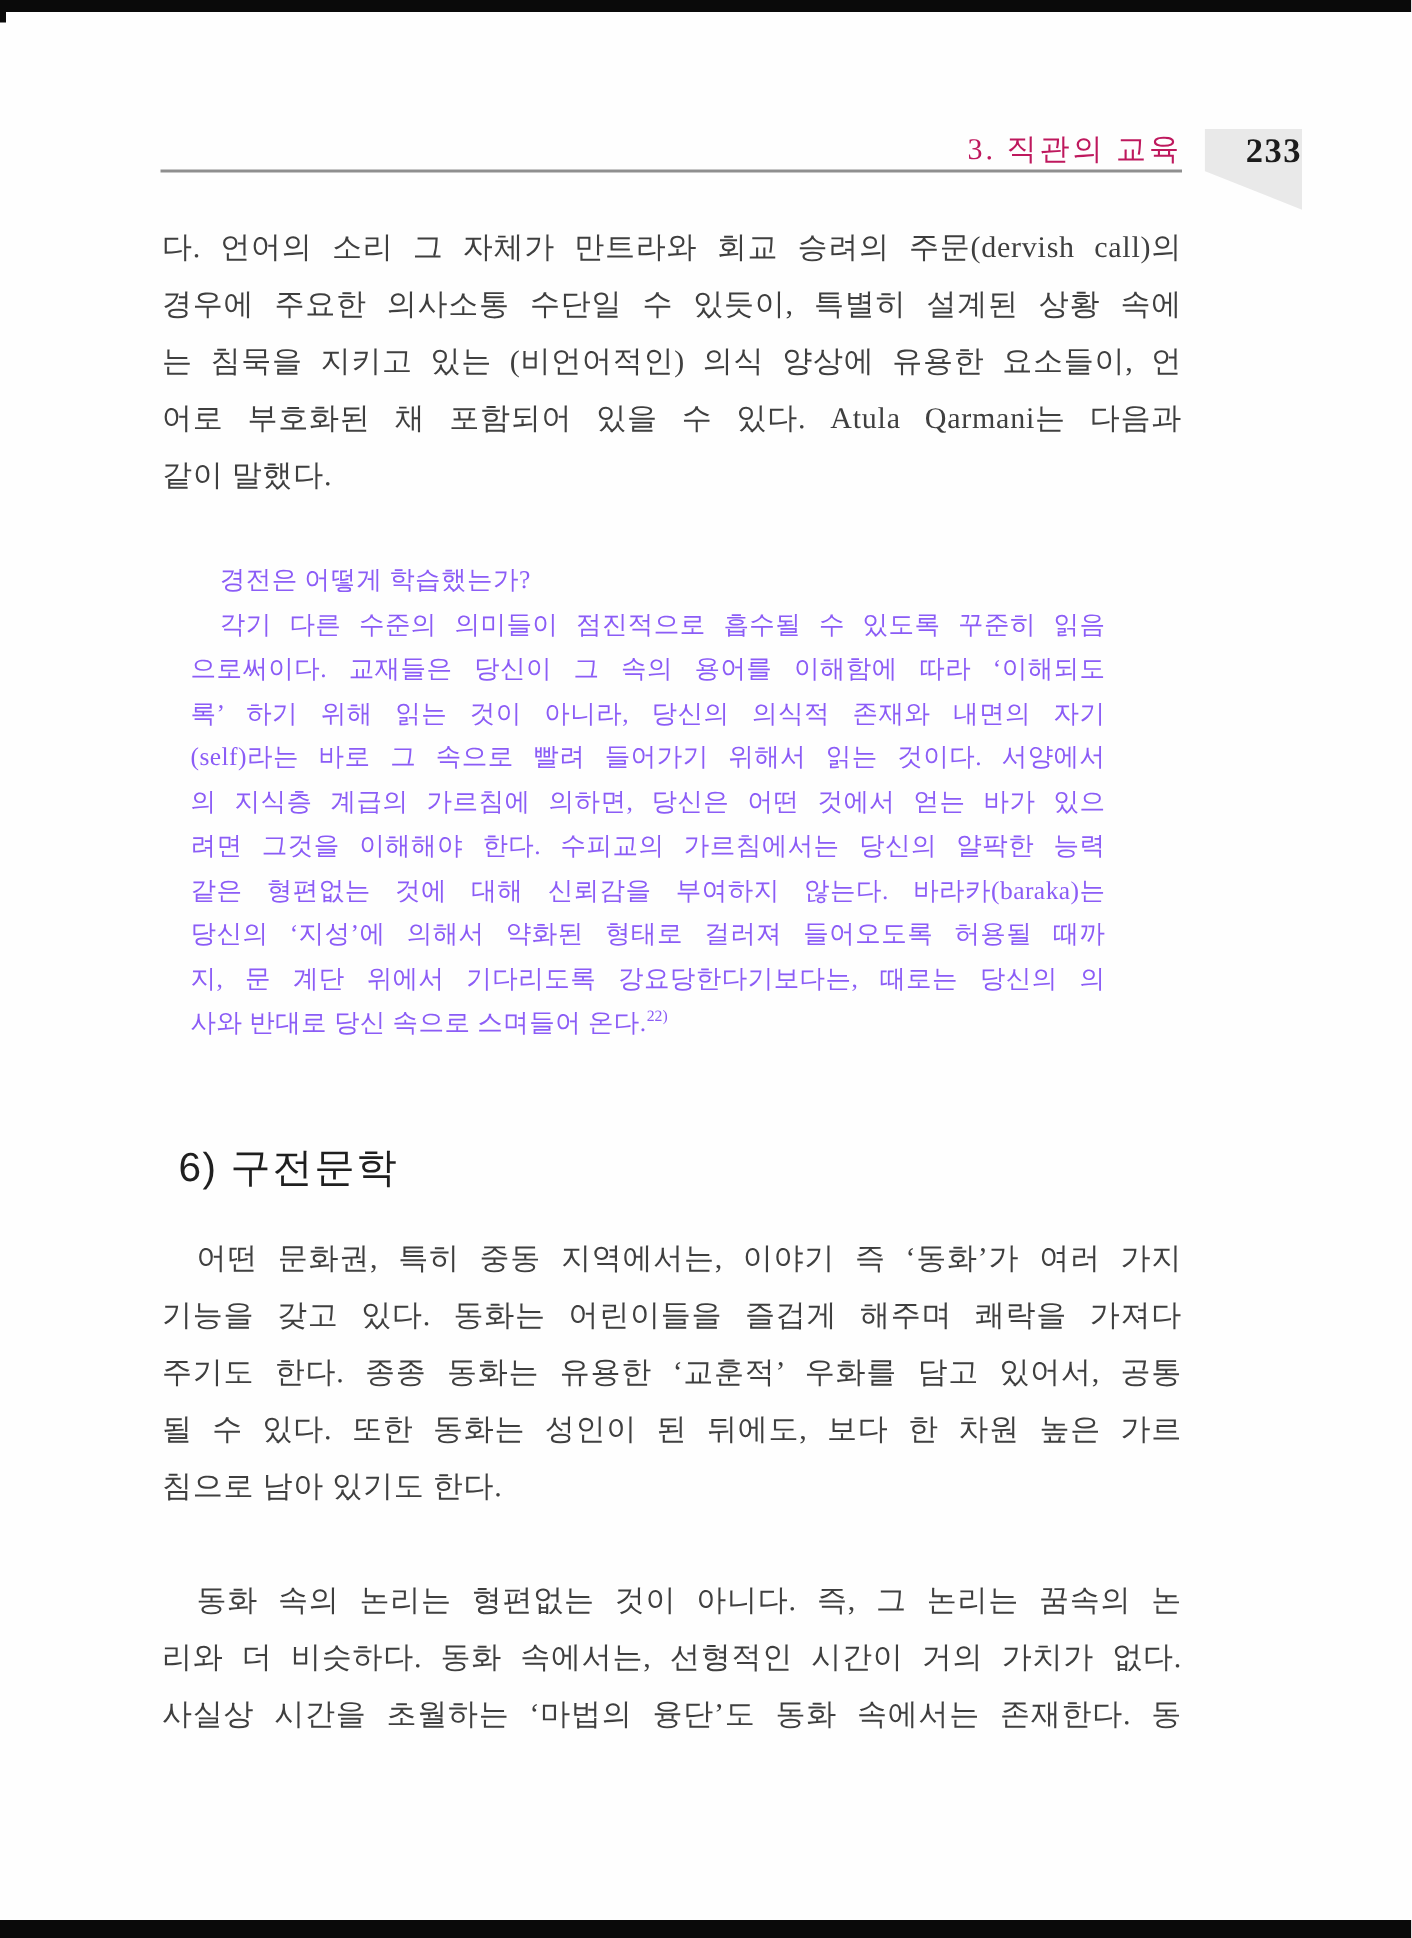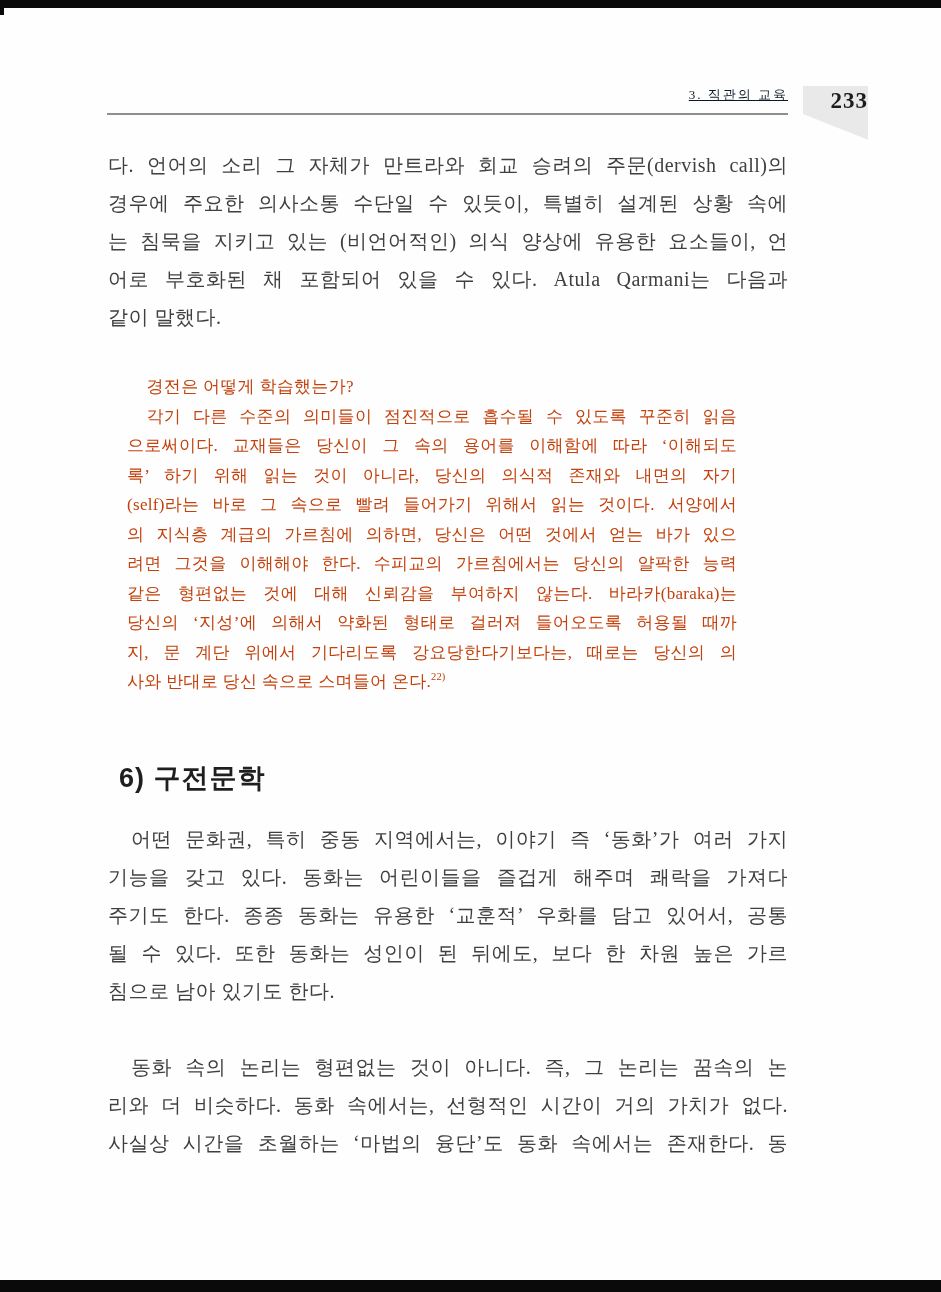--- a/index.html
+++ b/index.html
@@ -31,25 +31,24 @@
   .bar-bottom {
     position: absolute;
     bottom: 0; left: 0;
     width: 941px; height: 12px;
     background: #0a0a0a;
   }
   .running-head {
     position: absolute;
     top: 86px;
     right: 153px;
-    font-size: 13px;
+    font-size: 20px;
     letter-spacing: 2px;
-    color: #0f172a;
+    color: #be185d;
     white-space: nowrap;
-    text-decoration: underline;
   }
   .head-rule {
     position: absolute;
     top: 113px;
     left: 107px;
     width: 681px;
     height: 2px;
     background: #8f8f8f;
   }
   .page-tab {
@@ -91,35 +90,35 @@
     left: 127px;
     top: 372px;
     width: 610px;
   }
   .qline {
     height: 29.5px;
     line-height: 29.5px;
     font-size: 17px;
     letter-spacing: 0.3px;
     white-space: nowrap;
-    color: #c2410c;
+    color: #8b5cf6;
   }
   .just {
     text-align: justify;
     text-align-last: justify;
     white-space: normal;
   }
   .ind { padding-left: 1.15em; }
   .heading {
     position: absolute;
     left: 119px;
     top: 760px;
     margin: 0;
     font-family: "Liberation Sans", "DejaVu Sans", sans-serif;
-    font-weight: 700;
+    font-weight: 400;
     font-size: 27px;
     color: #1f1f1f;
     letter-spacing: 1px;
   }
   sup {
     font-size: 0.62em;
     vertical-align: super;
     line-height: 0;
     letter-spacing: 0;
   }

